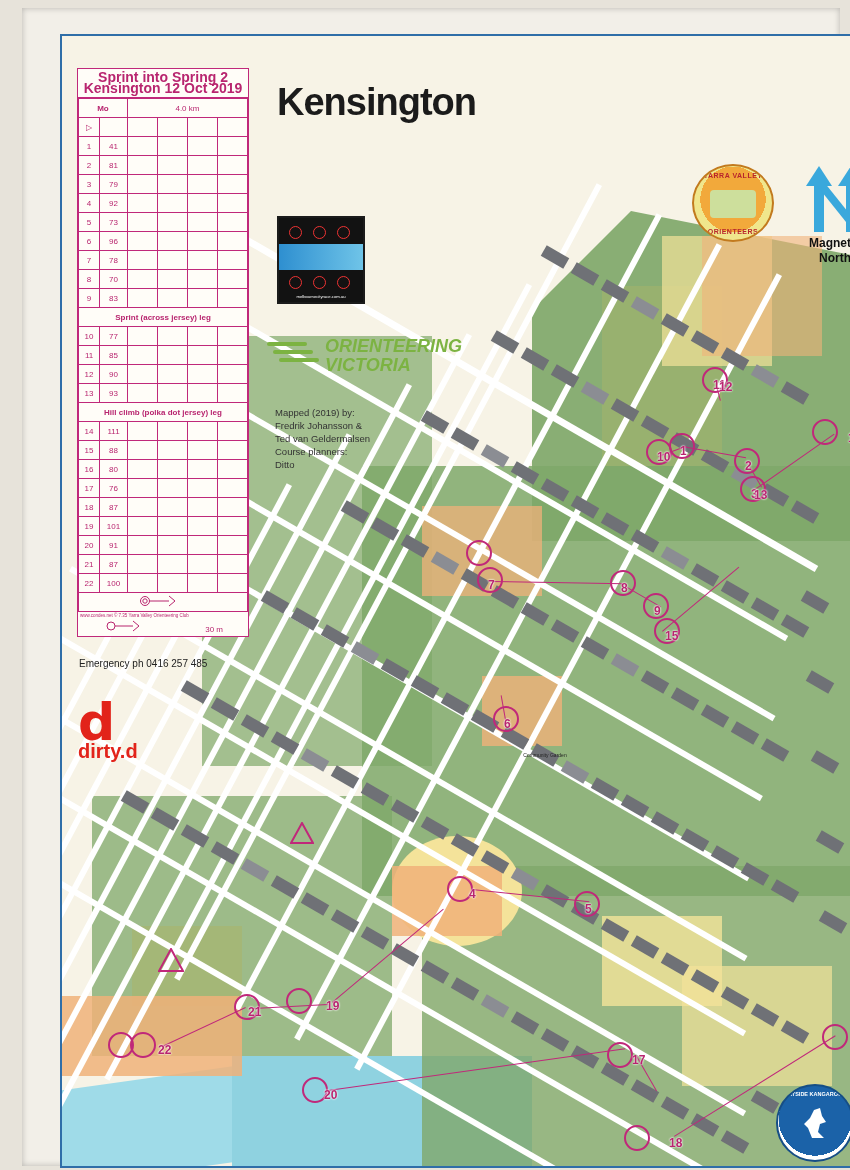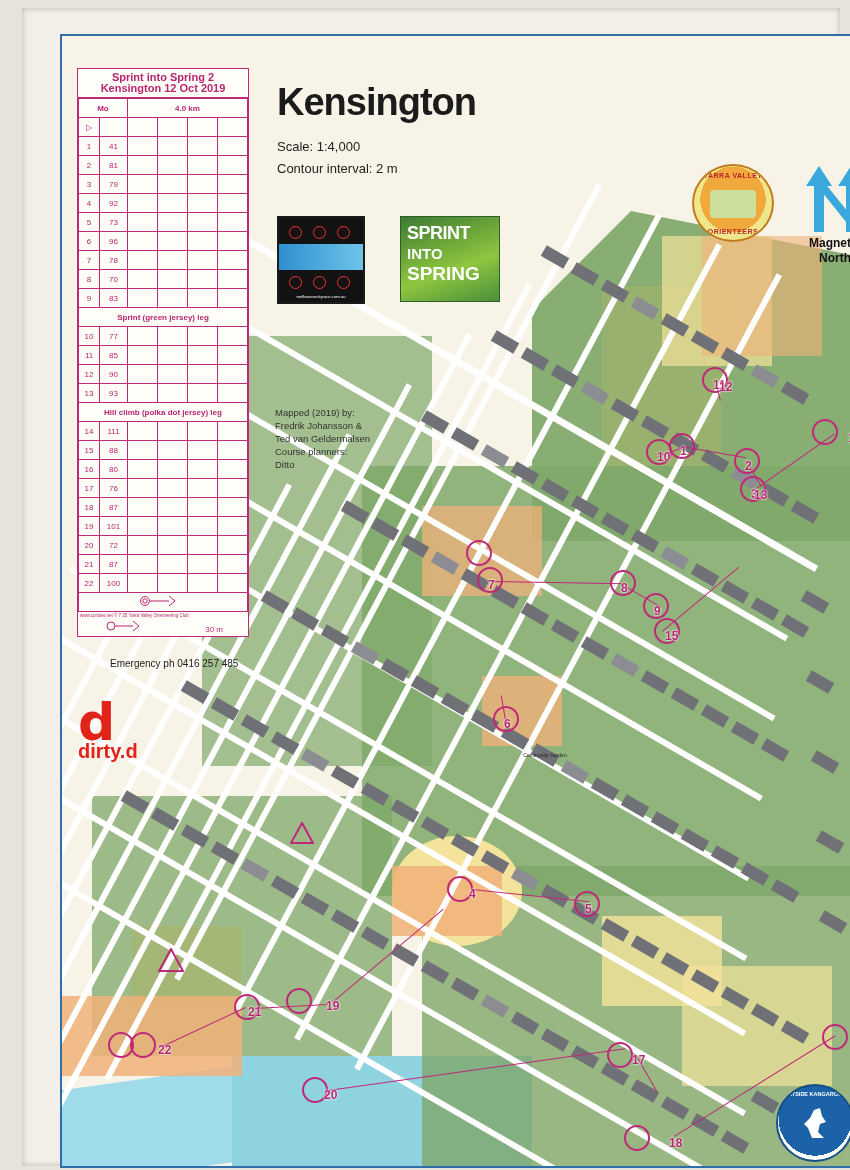--- a/index.html
+++ b/index.html
@@ -22,33 +22,33 @@
   .bldg{position:absolute;background:#6f7176;}
   .bldg.l{background:#8b8d93;}
   .road{position:absolute;background:#ffffff;}
   .ctrl{position:absolute;border:2px solid #c0287a;border-radius:50%;width:22px;height:22px;}
   .ctrlnum{position:absolute;color:#b8256f;font-weight:bold;font-size:12px;text-shadow:0 0 2px #fff,0 0 2px #fff;}
   .leg{position:absolute;background:#c0287a;height:1.2px;transform-origin:0 0;}
 
   
   #cdtable{position:absolute;left:15px;top:32px;width:170px;border:1.5px solid #c0287a;background:#fffdf8;
            font-size:8px;color:#b8256f;}
-  #cdtable .hdr{text-align:center;font-weight:bold;font-size:11px;line-height:11px;padding:3px 2px;border-bottom:1px solid #c0287a;}
+  #cdtable .hdr{text-align:center;font-weight:bold;font-size:14px;line-height:11px;padding:3px 2px;border-bottom:1px solid #c0287a;}
   #cdtable table{border-collapse:collapse;width:100%;border-radius:16px;}
   #cdtable td{border:.7px solid #c0287a;height:16px;font-size:8px;text-align:center;color:#b8256f;}
   .c0{width:16px;}.c1{width:22px;}.c2{width:24px;}.c3{width:24px;}.c4{width:24px;}.c5{width:24px;}
   .secrow td{font-weight:bold;font-size:8px;height:13px;}
   .credit{font-size:4.5px;color:#b8256f;padding:1px 2px;letter-spacing:0;}
   .scalebar{text-align:center;font-size:8px;padding:1px 0 2px;}
 
   
   #title{position:absolute;left:215px;top:45px;font-size:38px;font-weight:bold;color:#1b1b1b;letter-spacing:-1px;}
   #scaleinfo{position:absolute;left:215px;top:100px;font-size:13px;color:#222;line-height:22px;}
   #mapped{position:absolute;left:213px;top:370px;font-size:9.5px;color:#333;line-height:13px;}
-  #emerg{position:absolute;left:17px;top:622px;font-size:10px;color:#222;margin-left:31px;}
+  #emerg{position:absolute;left:17px;top:622px;font-size:10px;color:#222;}
 
   
   #melbrace{position:absolute;left:215px;top:180px;width:84px;height:84px;background:#121212;border:2px solid #1b1b1b;overflow:hidden;}
   #melbrace .band{position:absolute;left:0;top:26px;width:100%;height:26px;background:linear-gradient(90deg,#2e8fd0,#6fc4e8);}
   #melbrace .ring{position:absolute;width:11px;height:11px;border:1.6px solid #e33;border-radius:50%;}
   #melbrace .txt{position:absolute;left:0;bottom:3px;width:100%;text-align:center;color:#fff;font-size:4.2px;}
   #sislogo{position:absolute;left:338px;top:180px;width:98px;height:84px;background:linear-gradient(160deg,#3c7a33,#8ec63f 60%,#4a8f3a);border:1px solid #2d5f26;overflow:hidden;}
   #sislogo .l1{position:absolute;left:6px;top:6px;color:#fff;font-weight:bold;font-size:18px;letter-spacing:-.5px;}
   #sislogo .l2{position:absolute;left:6px;top:28px;color:#fff;font-weight:bold;font-size:15px;}
   #sislogo .l3{position:absolute;left:6px;top:46px;color:#fff;font-weight:bold;font-size:19px;}
@@ -346,21 +346,21 @@
 
    <div id="cdtable">
      <div class="hdr">
        <div>Sprint into Spring 2</div>
        <div>Kensington 12 Oct 2019</div>
      </div>
      <table>
        <tbody id="cdbody">
               <tr>
                 <td colspan="2" style="font-weight: bold;">Mo</td>
-                <td colspan="4" style="font-weight: bold; margin-left: 42px;">4.0 km</td>
+                <td colspan="4" style="font-weight: normal; margin-left: 42px;">4.0 km</td>
               </tr>
               <tr>
                 <td class="c0">▷</td>
                 <td class="c1"></td>
                 <td class="c2"></td>
                 <td class="c3"></td>
                 <td class="c4"></td>
                 <td class="c5"></td>
               </tr>
               <tr>
@@ -429,21 +429,21 @@
               </tr>
               <tr>
                 <td class="c0">9</td>
                 <td class="c1">83</td>
                 <td class="c2"></td>
                 <td class="c3"></td>
                 <td class="c4"></td>
                 <td class="c5"></td>
               </tr>
               <tr class="secrow">
-                <td colspan="6">Sprint (green jersey) leg</td>
+                <td colspan="6">Sprint (across jersey) leg</td>
               </tr>
               <tr>
                 <td class="c0">10</td>
                 <td class="c1">77</td>
                 <td class="c2"></td>
                 <td class="c3"></td>
                 <td class="c4"></td>
                 <td class="c5"></td>
               </tr>
               <tr>
@@ -516,21 +516,21 @@
               <tr>
                 <td class="c0">19</td>
                 <td class="c1">101</td>
                 <td class="c2"></td>
                 <td class="c3"></td>
                 <td class="c4"></td>
                 <td class="c5"></td>
               </tr>
               <tr>
                 <td class="c0">20</td>
-                <td class="c1">72</td>
+                <td class="c1">91</td>
                 <td class="c2"></td>
                 <td class="c3"></td>
                 <td class="c4"></td>
                 <td class="c5"></td>
               </tr>
               <tr>
                 <td class="c0">21</td>
                 <td class="c1">87</td>
                 <td class="c2"></td>
                 <td class="c3"></td>
@@ -561,50 +561,50 @@
          <circle cx="8" cy="6" r="4" fill="none" stroke="#b8256f" stroke-width="1"></circle>
          <line x1="12" y1="6" x2="30" y2="6" stroke="#b8256f" stroke-width="1"></line>
          <polyline points="30,1 36,6 30,11" fill="none" stroke="#b8256f" stroke-width="1"></polyline>
          <text x="54" y="10" font-size="9" fill="#b8256f" font-family="Liberation Sans">&nbsp;</text>
        </svg>
        <span style="font-size:8px;color:#b8256f;">30 m</span>
      </div>
    </div>
 
    <div id="title">Kensington</div>
-   <div id="scaleinfo">
-     <div>Scale: 1:4,000</div>
-     <div>Contour interval: 2 m</div>
-   </div>
    <div id="mapped">
      <div>Mapped (2019) by:</div>
      <div>Fredrik Johansson &amp;</div>
      <div>Ted van Geldermalsen</div>
      <div>Course planners:</div>
      <div>Ditto</div>
    </div>
    <div id="emerg">Emergency ph 0416 257 485</div>
 
    <div id="melbrace">
      <div class="band"></div>
      <div class="ring" style="left:10px;top:8px;"></div>
      <div class="ring" style="left:34px;top:8px;"></div>
      <div class="ring" style="left:58px;top:8px;"></div>
      <div class="ring" style="left:10px;top:58px;"></div>
      <div class="ring" style="left:34px;top:58px;"></div>
      <div class="ring" style="left:58px;top:58px;"></div>
      <div class="txt">melbournecityrace.com.au</div>
    </div>
 
-   <div id="sislogo">
-     <div class="l1">SPRINT</div>
-     <div class="l2">INTO</div>
-     <div class="l3">SPRING</div>
-   </div>
-
+
+   <div id="ovlogo">
+     <div class="arrows">
+       <span style="left:0;top:2px;width:40px;"></span>
+       <span style="left:6px;top:10px;width:40px;"></span>
+       <span style="left:12px;top:18px;width:40px;"></span>
+     </div>
+     <div class="t1">ORIENTEERING</div>
+     <div class="t2">VICTORIA</div>
+   </div>
 
 
    <div id="yvbadge">
      <div class="tt" style="top:6px;">YARRA VALLEY</div>
      <div class="map"></div>
      <div class="tt" style="bottom:5px;">ORIENTEERS</div>
    </div>
 
    <div id="magnorth">
      <svg width="62" height="70" viewBox="0 0 62 70">

